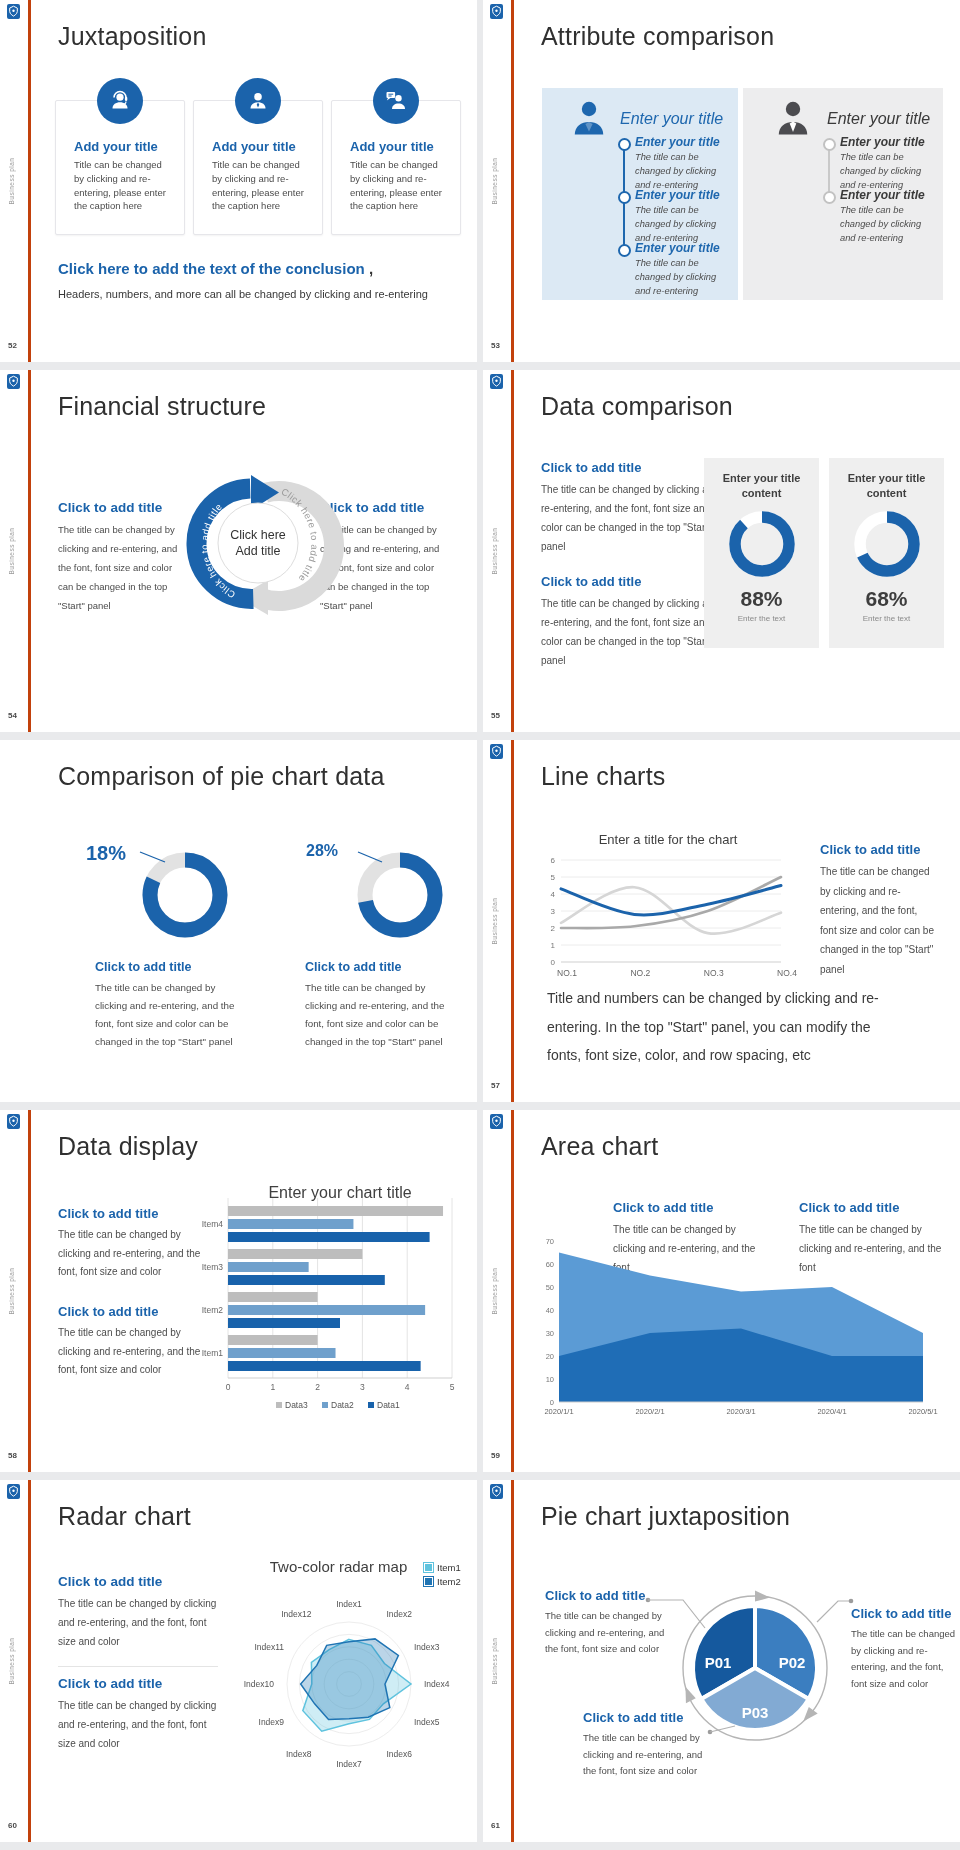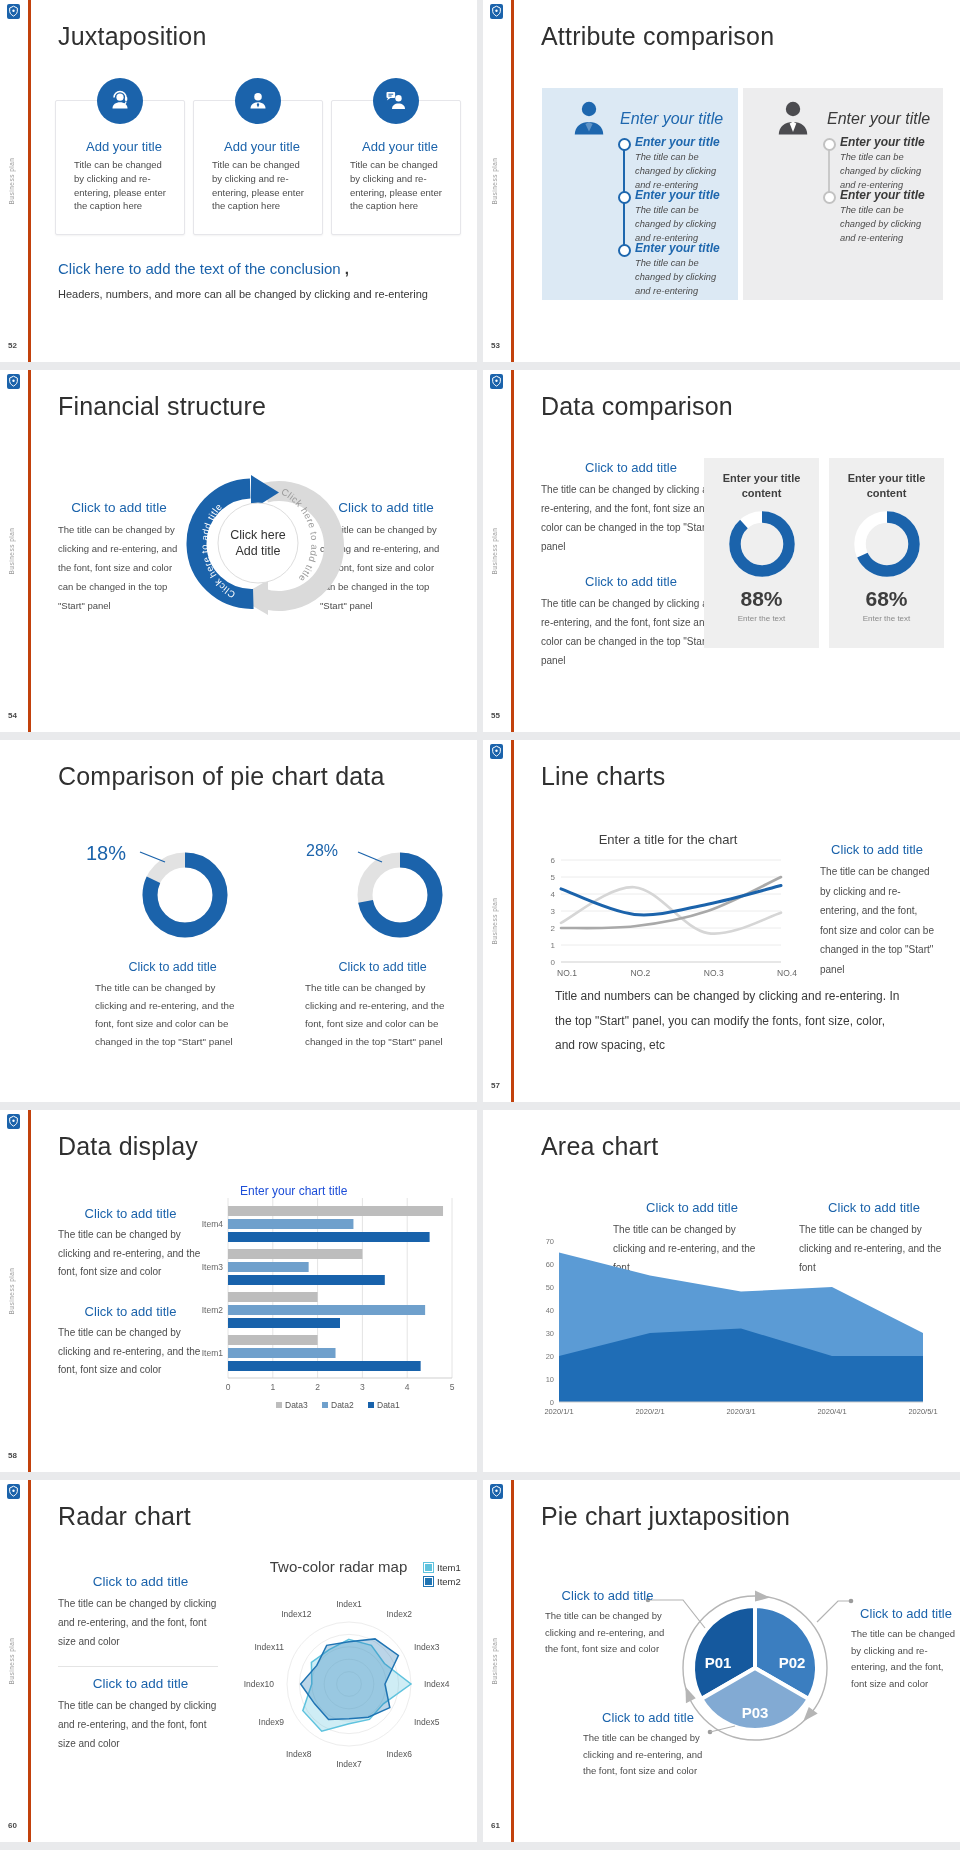--- a/index.html
+++ b/index.html
@@ -3,21 +3,21 @@
 <meta charset="utf-8">
 <style>
   html,body{margin:0;padding:0;background:#e9eaec;width:960px;font-family:"Liberation Sans",sans-serif;}
   .grid{display:grid;grid-template-columns:477px 477px;column-gap:6px;row-gap:8px;padding-bottom:8px;}
   .slide{position:relative;width:477px;height:362px;background:#fff;overflow:hidden;}
   .strip{position:absolute;left:0;top:0;width:28px;height:100%;border-right:3px solid #c2410c;}
   .logo{position:absolute;left:7px;top:4px;}
   .vlabel{position:absolute;left:8px;top:50%;transform:translateY(-50%) rotate(180deg);writing-mode:vertical-rl;font-size:6.5px;color:#9a9a9a;letter-spacing:.5px;white-space:nowrap;}
   .pagenum{position:absolute;left:8px;bottom:12px;font-size:8px;font-weight:bold;color:#4a4a4a;}
   .s-title{position:absolute;left:58px;top:22px;font-size:25px;font-weight:300;color:#303030;letter-spacing:.2px;}
-  .bh{color:#1b63ab;font-weight:normal;text-align:center;}
+  .bh{color:#1b63ab;font-weight:bold;}
   .bt{color:#4c4c4c;}
   .abs{position:absolute;}
   
   .card{position:absolute;top:100px;width:128px;height:133px;background:#fff;border:1px solid #e6e6ea;border-radius:2px;box-shadow:0 1px 2px rgba(0,0,0,.05);}
   .card .circ{position:absolute;top:-23px;left:50%;transform:translateX(-50%);width:46px;height:46px;border-radius:50%;background:#1b63ab;display:flex;align-items:center;justify-content:center;}
   .card h4{margin:38px 10px 4px 18px;font-size:13px;}
   .card p{margin:0 10px 0 18px;font-size:9.5px;line-height:1.45;}
   
   .panel{position:absolute;top:88px;height:212px;font-style:italic;}
   .tl-item h5{margin:0;font-size:12px;font-weight:bold;}
@@ -280,21 +280,21 @@
         <text x="172.7" y="148" text-anchor="middle" font-size="8.5" fill="#666">NO.3</text>
         <text x="246" y="148" text-anchor="middle" font-size="8.5" fill="#666">NO.4</text>
         <path d="M20,94.9C32.21666666666667,88.95,68.85,57.49999999999999,93.3,59.19999999999999C117.75,60.899999999999984,142.25,100.85,166.7,105.1C191.14999999999998,109.35,227.78333333333333,88.1,240,84.7" fill="none" stroke="#d6d6d6" stroke-width="2.6" stroke-linecap="round"></path>
         <path d="M20,100C32.21666666666667,99.71666666666667,68.85,101.13333333333333,93.3,98.3C117.75,95.46666666666667,142.25,91.21666666666667,166.7,83C191.14999999999998,74.78333333333333,227.78333333333333,54.666666666666664,240,49" fill="none" stroke="#a9a9a9" stroke-width="2.6" stroke-linecap="round"></path>
         <path d="M20,60.900000000000006C32.21666666666667,65.15,68.85,83.85000000000001,93.3,86.4C117.75,88.95,142.25,81.01666666666667,166.7,76.2C191.14999999999998,71.38333333333334,227.78333333333333,60.61666666666667,240,57.5" fill="none" stroke="#1b63ab" stroke-width="3" stroke-linecap="round"></path>
       </svg>
     <div class="abs" style="left:337px;top:102px;width:114px;">
       <h4 class="blk bh">Click to add title</h4>
       <p class="blk bt" style="line-height:1.95">The title can be changed by clicking and re-entering, and the font, font size and color can be changed in the top "Start" panel</p>
     </div>
-    <div class="abs" style="left:72px;top:244px;width:352px;font-size:12px;line-height:2.05;color:#3a3a3a;">Title and numbers can be changed by clicking and re-entering. In the top "Start" panel, you can modify the fonts, font size, color, and row spacing, etc</div>
+    <div class="abs" style="left:64px;top:244px;width:352px;font-size:14px;line-height:2.05;color:#3a3a3a;">Title and numbers can be changed by clicking and re-entering. In the top "Start" panel, you can modify the fonts, font size, color, and row spacing, etc</div>
   </div>
 
   <div class="slide">
     <div class="strip">
       <svg class="logo" width="13" height="16" viewBox="0 0 13 16">
           <rect width="13" height="15" rx="2" fill="#1b63ab"></rect>
           <path d="M6.5 2.2l3.8 1.9v3.4c0 2.6-3.8 4.6-3.8 4.6S2.7 10.1 2.7 7.5V4.1z" fill="none" stroke="#fff" stroke-width="1"></path>
           <circle cx="6.5" cy="6.8" r="1.2" fill="#fff"></circle>
         </svg>
       <div class="vlabel">Business plan</div>
@@ -302,21 +302,21 @@
     </div>
     <div class="s-title">Data display</div>
     <div class="abs" style="left:58px;top:96px;width:145px;">
       <h4 class="blk bh">Click to add title</h4>
       <p class="blk bt" style="line-height:1.85">The title can be changed by clicking and re-entering, and the font, font size and color</p>
     </div>
     <div class="abs" style="left:58px;top:194px;width:145px;">
       <h4 class="blk bh">Click to add title</h4>
       <p class="blk bt" style="line-height:1.85">The title can be changed by clicking and re-entering, and the font, font size and color</p>
     </div>
-    <div class="abs" style="left:240px;top:74px;width:200px;text-align:left;font-size:12px;color:#1d4ed8;">Enter your chart title</div>
+    <div class="abs" style="left:240px;top:74px;width:200px;text-align:center;font-size:16px;color:#404040;">Enter your chart title</div>
     <svg id="barChart" class="abs" style="left:196px;top:66px" width="270" height="250">
         <line x1="32" y1="22" x2="32" y2="202" stroke="#e4e4e4" stroke-width="1"></line>
         <text x="32" y="214" text-anchor="middle" font-size="8.5" fill="#666">0</text>
         <line x1="76.8" y1="22" x2="76.8" y2="202" stroke="#e4e4e4" stroke-width="1"></line>
         <text x="76.8" y="214" text-anchor="middle" font-size="8.5" fill="#666">1</text>
         <line x1="121.6" y1="22" x2="121.6" y2="202" stroke="#e4e4e4" stroke-width="1"></line>
         <text x="121.6" y="214" text-anchor="middle" font-size="8.5" fill="#666">2</text>
         <line x1="166.39999999999998" y1="22" x2="166.39999999999998" y2="202" stroke="#e4e4e4" stroke-width="1"></line>
         <text x="166.39999999999998" y="214" text-anchor="middle" font-size="8.5" fill="#666">3</text>
         <line x1="211.2" y1="22" x2="211.2" y2="202" stroke="#e4e4e4" stroke-width="1"></line>
@@ -343,20 +343,29 @@
         <rect x="80" y="226" width="6" height="6" fill="#bdbdbd"></rect>
         <text x="89" y="232" font-size="8.5" fill="#555">Data3</text>
         <rect x="126" y="226" width="6" height="6" fill="#6fa0cc"></rect>
         <text x="135" y="232" font-size="8.5" fill="#555">Data2</text>
         <rect x="172" y="226" width="6" height="6" fill="#1862ab"></rect>
         <text x="181" y="232" font-size="8.5" fill="#555">Data1</text>
       </svg>
   </div>
 
   <div class="slide">
+    <div class="strip">
+      <svg class="logo" width="13" height="16" viewBox="0 0 13 16">
+          <rect width="13" height="15" rx="2" fill="#1b63ab"></rect>
+          <path d="M6.5 2.2l3.8 1.9v3.4c0 2.6-3.8 4.6-3.8 4.6S2.7 10.1 2.7 7.5V4.1z" fill="none" stroke="#fff" stroke-width="1"></path>
+          <circle cx="6.5" cy="6.8" r="1.2" fill="#fff"></circle>
+        </svg>
+      <div class="vlabel">Business plan</div>
+      <div class="pagenum">59</div>
+    </div>
     <div class="s-title">Area chart</div>
     <div class="abs" style="left:130px;top:90px;width:158px;">
       <h4 class="blk bh">Click to add title</h4>
       <p class="blk bt" style="line-height:1.9">The title can be changed by clicking and re-entering, and the font</p>
     </div>
     <div class="abs" style="left:316px;top:90px;width:150px;">
       <h4 class="blk bh">Click to add title</h4>
       <p class="blk bt" style="line-height:1.9">The title can be changed by clicking and re-entering, and the font</p>
     </div>
     <svg id="areaChart" class="abs" style="left:55px;top:118px" width="410" height="200">

